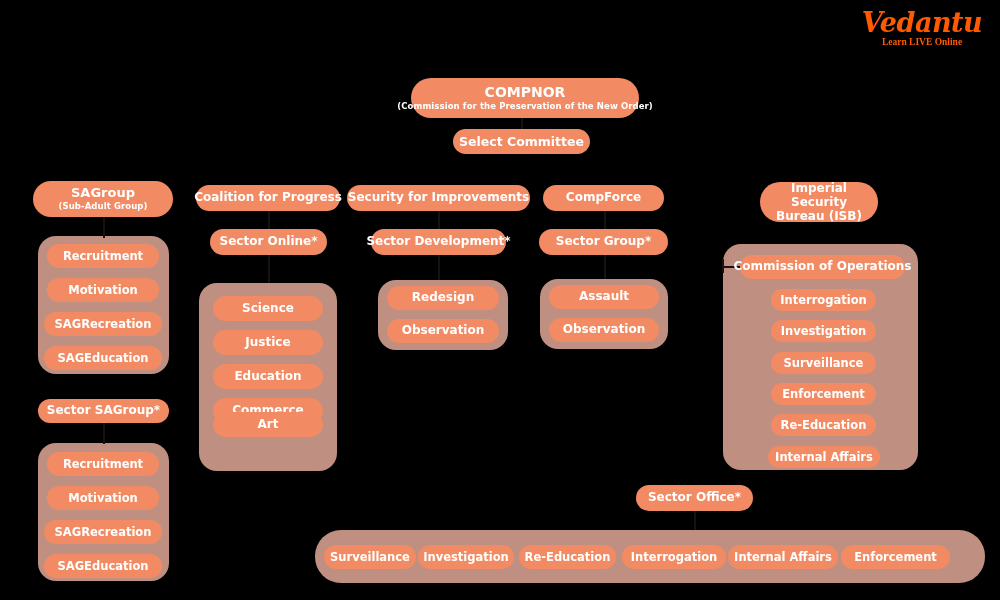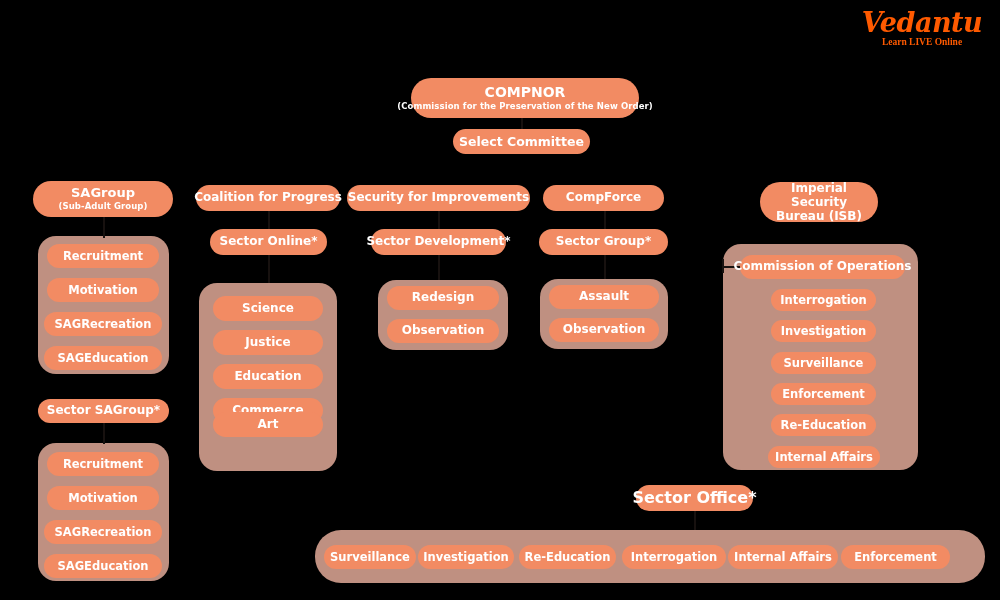--- a/index.html
+++ b/index.html
@@ -230,21 +230,21 @@
   <div class="pill" style="left:771px; top:383px; width:105px; height:22px; font-size:11.5px;">
     <span>Enforcement</span>
   </div>
   <div class="pill" style="left:771px; top:414px; width:105px; height:22px; font-size:11.5px;">
     <span>Re-Education</span>
   </div>
   <div class="pill" style="left:768px; top:446px; width:112px; height:22px; font-size:11.5px;">
     <span>Internal Affairs</span>
   </div>
 
-  <div class="pill" style="left:636px; top:485px; width:117px; height:26px; font-size:16px;">
+  <div class="pill" style="left:636px; top:485px; width:117px; height:26px; font-size:12px;">
     <span>Sector Office*</span>
   </div>
 
   <div class="group" style="left:315px; top:530px; width:670px; height:53px; border-radius:26px;"></div>
 
   <div class="pill" style="left:324px; top:545px; width:92px; height:24px; font-size:11.5px;">
     <span>Surveillance</span>
   </div>
   <div class="pill" style="left:418px; top:545px; width:96px; height:24px; font-size:11.5px;">
     <span>Investigation</span>

